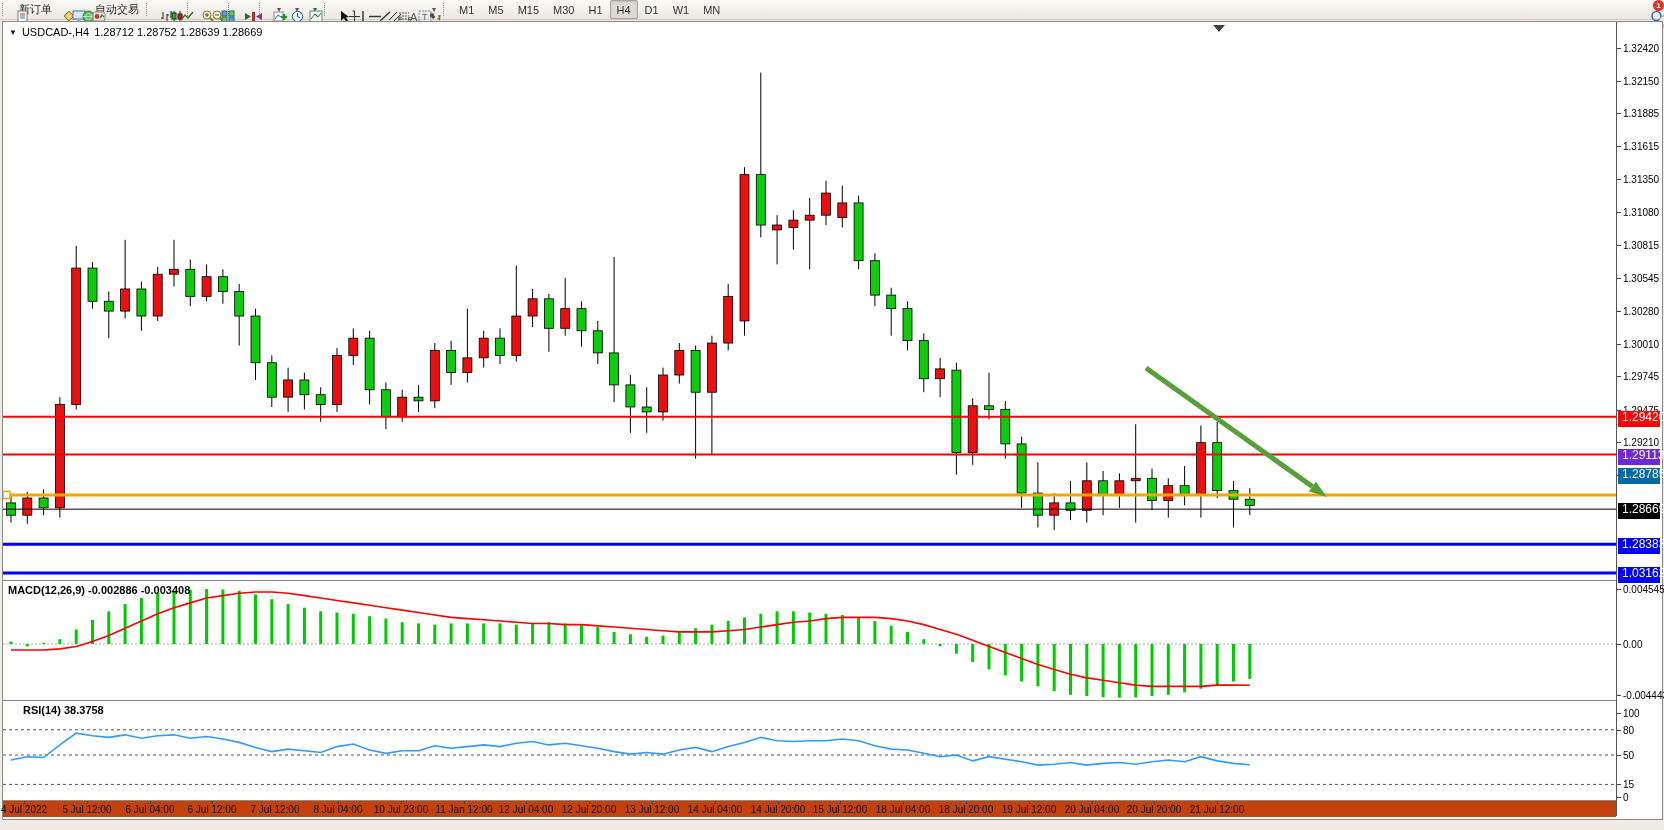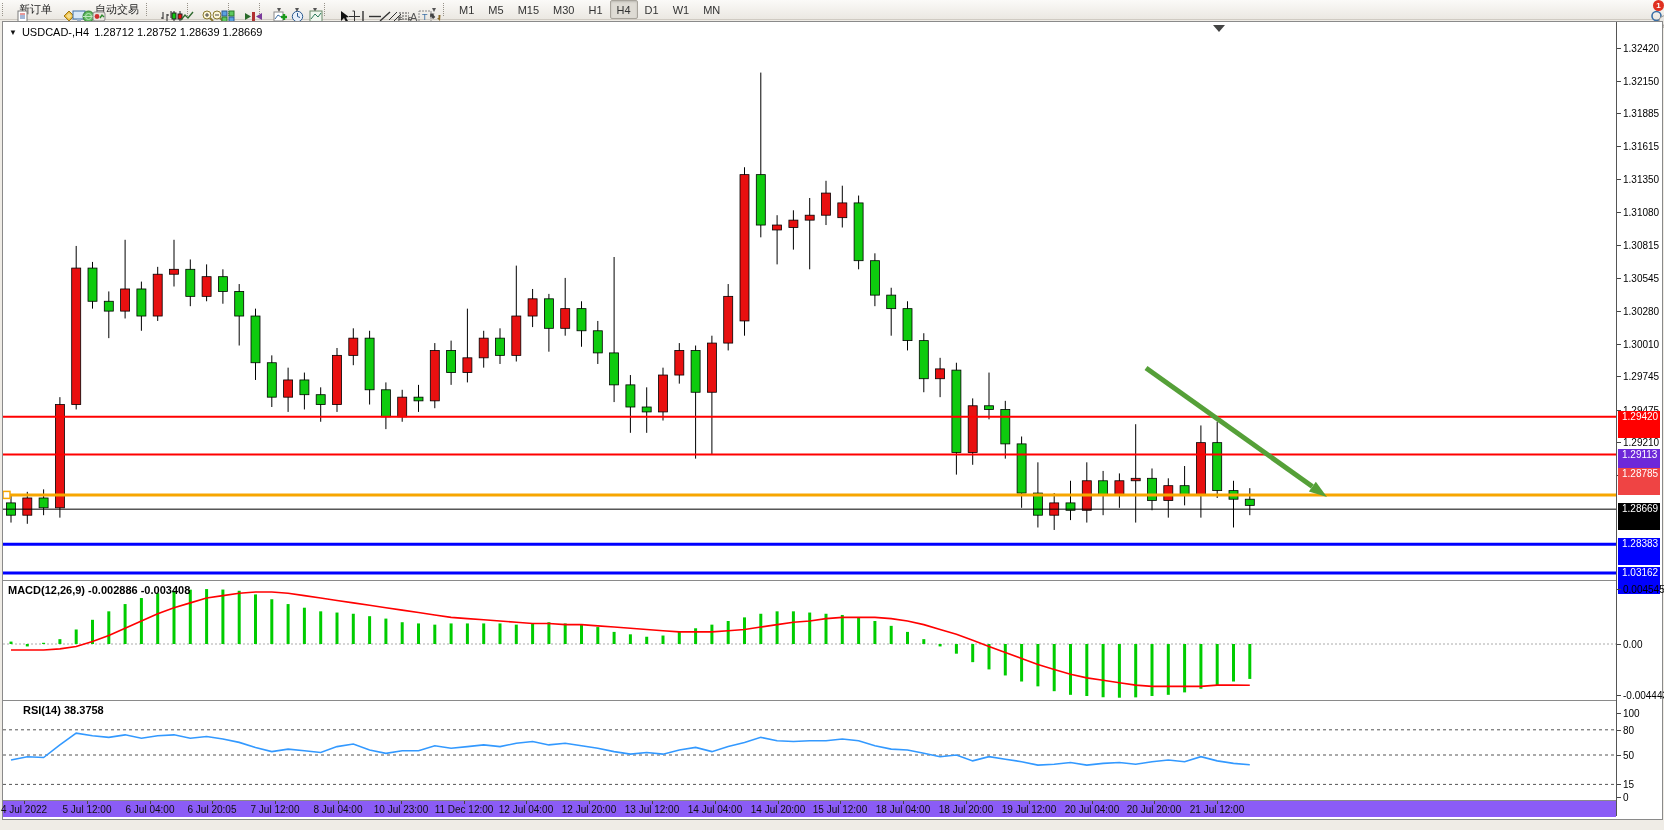--- a/index.html
+++ b/index.html
@@ -24,23 +24,23 @@
     background:#fff;border:1px solid #8a8a8a;}
   .sep{position:absolute;left:3px;width:1658px;height:1px;background:#8a8a8a;}
   #chart-header{position:absolute;left:9px;top:26px;font-size:11px;color:#000;
     display:flex;align-items:center;gap:5px;}
   #chart-menu-arrow{font-size:8px;color:#111;}
   .pane-label{position:absolute;font-size:11px;color:#000;font-weight:bold;}
   #price-scale{position:absolute;left:1617px;top:22px;width:44px;height:794px;background:#fff;}
   #scale-border{position:absolute;left:1616px;top:22px;width:1px;height:794px;background:#555;}
   .tick-label{position:absolute;left:6px;font-size:10px;color:#000;height:11px;line-height:11px;}
   .tick-dash{position:absolute;left:0px;width:4px;height:1px;background:#444;}
-  .level-label{position:absolute;left:1px;width:42px;height:27px;line-height:12px;
-    font-size:10px;color:#fff;text-align:left;padding-left:4px;box-sizing:border-box;}
-  #time-axis{position:absolute;left:3px;top:801px;width:1613px;height:16px;background:#8b5cf6;}
+  .level-label{position:absolute;left:1px;width:42px;height:16px;line-height:12px;
+    font-size:12px;color:#fff;text-align:left;padding-left:4px;box-sizing:border-box;}
+  #time-axis{position:absolute;left:3px;top:801px;width:1613px;height:16px;background:#c2410c;}
   .time-label{position:absolute;top:3px;font-size:10px;color:#111;transform:translateX(-50%);white-space:nowrap;}
   .time-tick{position:absolute;top:0;width:1px;height:3px;background:#444;}
   svg{position:absolute;}
 </style>
 </head>
 <body>
 
 <div id="toolbar">
   <div class="grip"></div>
 
@@ -619,21 +619,21 @@
     <div class="tick-dash" style="top:354.38055000000065px"></div>
     <div class="tick-label" style="top:349.38055000000065px">1.29745</div>
     <div class="tick-dash" style="top:387.5759699999997px"></div>
     <div class="tick-label" style="top:382.5759699999997px">1.29475</div>
     <div class="tick-dash" style="top:420.1566600000002px"></div>
     <div class="tick-label" style="top:415.1566600000002px">1.29210</div>
     <div class="tick-dash" style="top:453.3520799999993px"></div>
     <div class="tick-label" style="top:448.3520799999993px">1.28940</div>
     <div class="level-label" style="top:388.83800000000036px;background:#ff0000">1.29420</div>
     <div class="level-label" style="top:426.5824219999992px;background:#6d28d9">1.29113</div>
-    <div class="level-label" style="top:446px;background:#ef4444">1.28785</div>
+    <div class="level-label" style="top:446px;background:#0369a1">1.28785</div>
     <div class="level-label" style="top:481.1704460000019px;background:#000000">1.28669</div>
     <div class="level-label" style="top:516.3330020000003px;background:#0000ff">1.28383</div>
     <div class="level-label" style="top:544.9794199999995px;background:#0000ff">1.03162</div>
     <div class="tick-dash" style="top:567px"></div>
     <div class="tick-label" style="top:561.5px">0.004545</div>
     <div class="tick-dash" style="top:622px"></div>
     <div class="tick-label" style="top:616.5px">0.00</div>
     <div class="tick-dash" style="top:673px"></div>
     <div class="tick-label" style="top:667.5px">-0.004443</div>
     <div class="tick-dash" style="top:691px"></div>
@@ -648,29 +648,29 @@
     <div class="tick-label" style="top:769.5px">0</div>
   </div>
 <div id="time-axis">
     <div class="time-tick" style="left:21px"></div>
     <div class="time-label" style="left:21px">4 Jul 2022</div>
     <div class="time-tick" style="left:84px"></div>
     <div class="time-label" style="left:84px">5 Jul 12:00</div>
     <div class="time-tick" style="left:147px"></div>
     <div class="time-label" style="left:147px">6 Jul 04:00</div>
     <div class="time-tick" style="left:209px"></div>
-    <div class="time-label" style="left:209px">6 Jul 20:05</div>
+    <div class="time-label" style="left:209px">6 Jul 12:00</div>
     <div class="time-tick" style="left:272px"></div>
     <div class="time-label" style="left:272px">7 Jul 12:00</div>
     <div class="time-tick" style="left:335px"></div>
     <div class="time-label" style="left:335px">8 Jul 04:00</div>
     <div class="time-tick" style="left:398px"></div>
     <div class="time-label" style="left:398px">10 Jul 23:00</div>
     <div class="time-tick" style="left:461px"></div>
-    <div class="time-label" style="left:461px">11 Dec 12:00</div>
+    <div class="time-label" style="left:461px">11 Jan 12:00</div>
     <div class="time-tick" style="left:523px"></div>
     <div class="time-label" style="left:523px">12 Jul 04:00</div>
     <div class="time-tick" style="left:586px"></div>
     <div class="time-label" style="left:586px">12 Jul 20:00</div>
     <div class="time-tick" style="left:649px"></div>
     <div class="time-label" style="left:649px">13 Jul 12:00</div>
     <div class="time-tick" style="left:712px"></div>
     <div class="time-label" style="left:712px">14 Jul 04:00</div>
     <div class="time-tick" style="left:775px"></div>
     <div class="time-label" style="left:775px">14 Jul 20:00</div>

